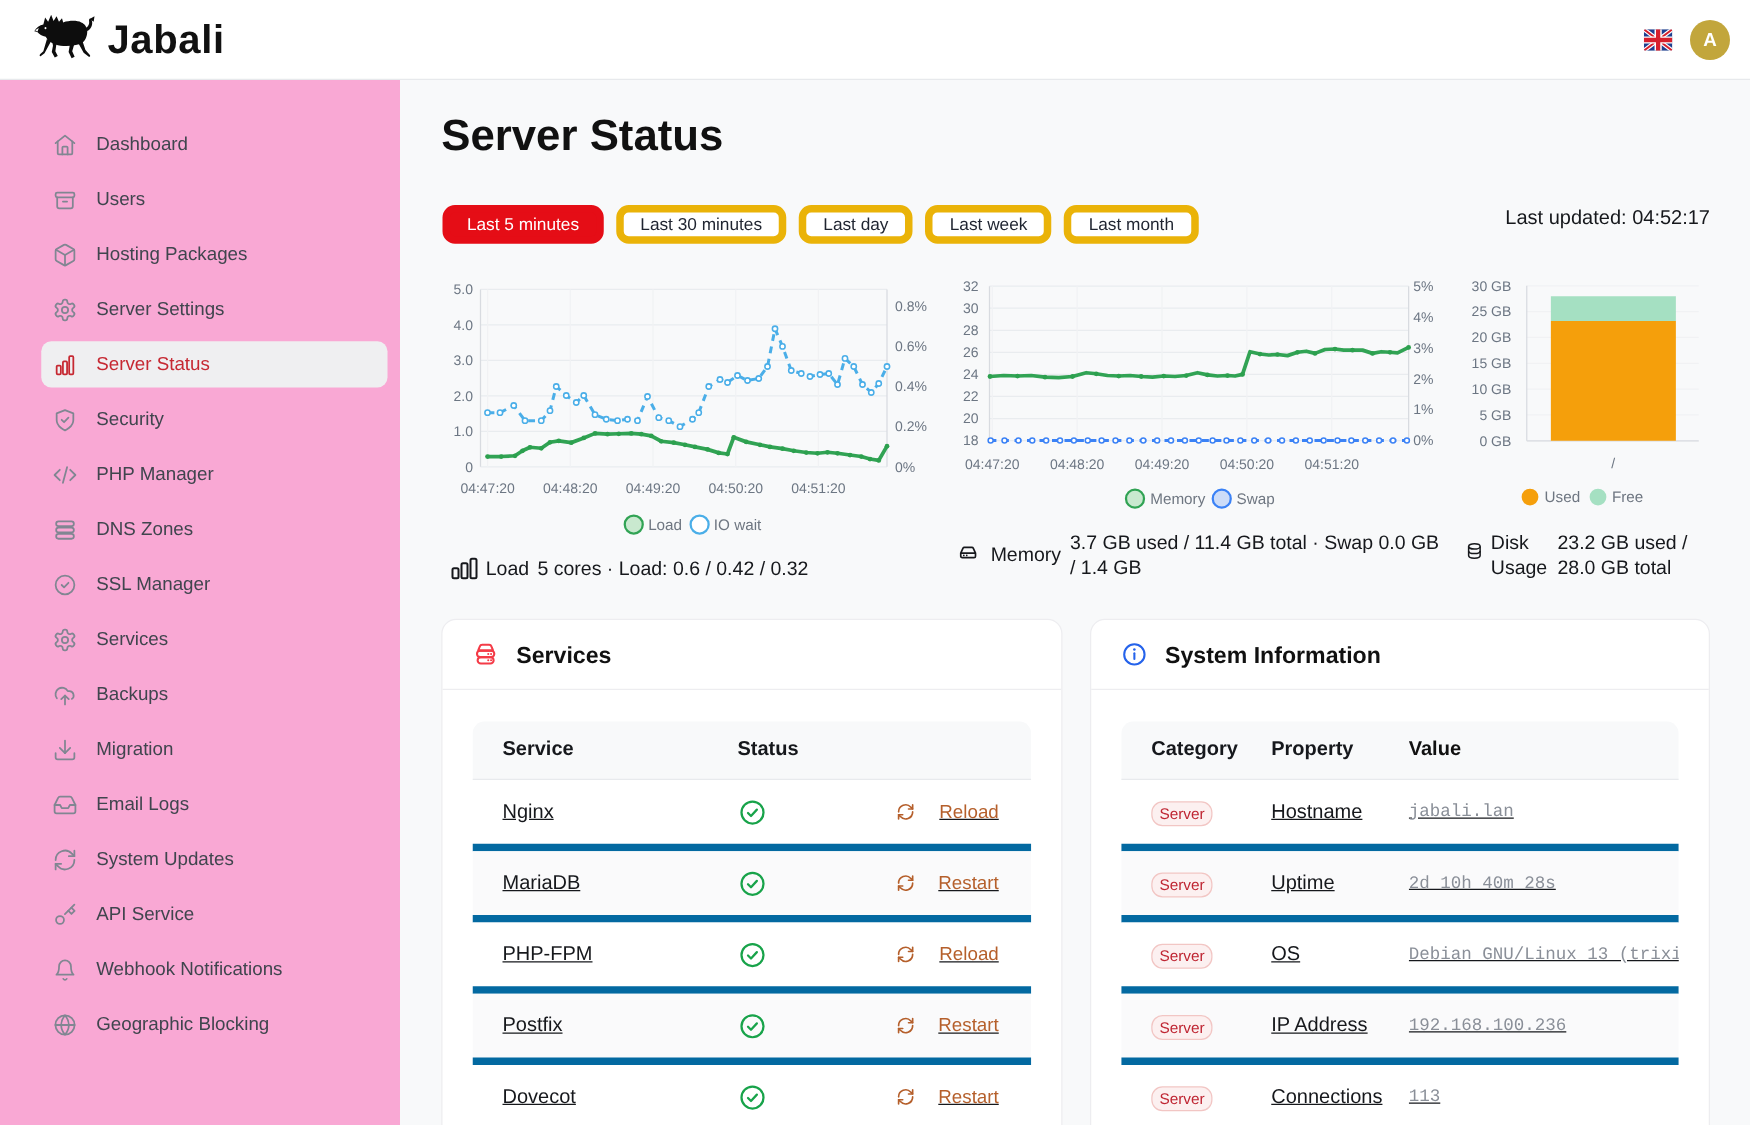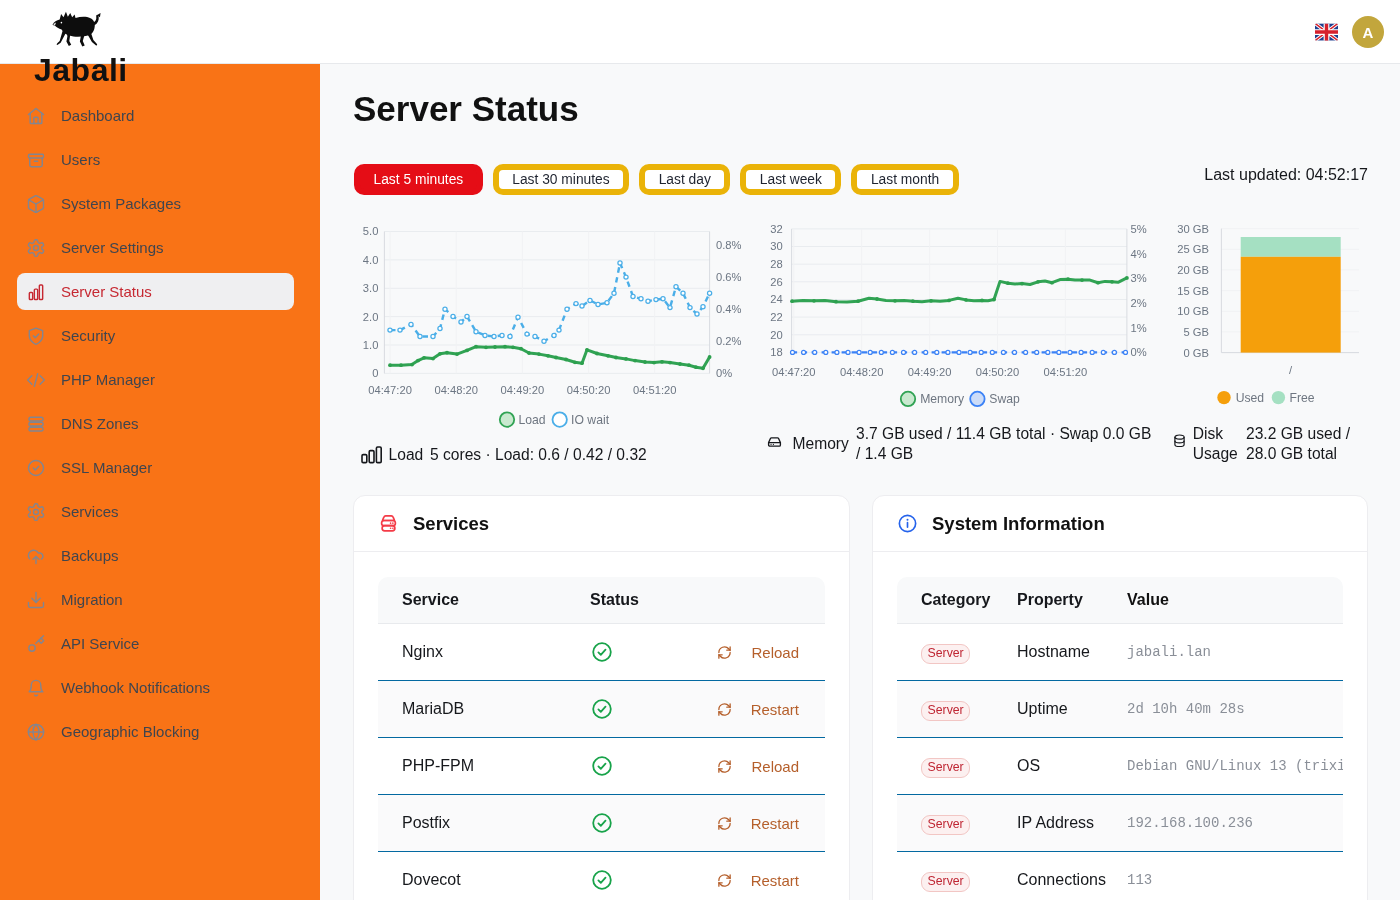--- a/index.html
+++ b/index.html
@@ -1,25 +1,25 @@
 <!DOCTYPE html>
 <html><head><meta charset="utf-8"><title>Jabali</title>
 <style>
 * { margin:0; padding:0; box-sizing:border-box; }
 html,body { width:1400px; height:900px; overflow:hidden; background:#f8f9fa;
   font-family:"Liberation Sans",sans-serif; color:#16181c; }
 .topbar { position:absolute; left:0; top:0; width:1400px; height:64px; background:#fff;
   border-bottom:1px solid #e7e9ec; z-index:5; }
-.logo { position:absolute; left:26px; top:11px; display:flex; align-items:center;flex-direction:column; }
+.logo { position:absolute; left:26px; top:11px; display:flex; align-items:center; }
 .logo .word { font-size:32px; font-weight:bold; letter-spacing:.5px; margin-left:8px; color:#111; }
 .flag { position:absolute; left:1315px; top:23px; }
 .avatar { position:absolute; left:1352px; top:16px; width:32px; height:32px; border-radius:50%;
   background:#c2a63c; color:#fff; font-weight:bold; font-size:15px; display:flex;
   align-items:center; justify-content:center; }
-.sidebar { position:absolute; left:0; top:64px; width:320px; height:836px; background:#f97316; padding-top:33px; }
+.sidebar { position:absolute; left:0; top:64px; width:320px; height:836px; background:#f9a8d4; padding-top:33px;padding-left:16px; }
 .mi { width:277px; height:37px; margin:0 0 7px 17px; display:flex; align-items:center;
   border-radius:8px; color:#40454e; font-size:15px; }
 .mi svg { margin-left:9px; color:#818692; flex:none; }
 .mi span { margin-left:15px; white-space:nowrap; }
 .mi.active { background:#efeff1; color:#c62832; }
 .mi.active svg { color:#c62832; }
 h1 { position:absolute; left:353px; top:89px; font-size:35px; font-weight:bold; color:#111; }
 .btnrow { position:absolute; left:354px; top:164px; height:31px; display:flex; gap:10px; }
 .btn { height:31px; border-radius:10px; background:#fff; border:6px solid #eab308;
   font-size:13.8px; color:#1f2430; display:flex; align-items:center; padding:0 13.5px; }
@@ -31,21 +31,21 @@
 .card.c2 { left:872px; width:496px; }
 .chead { height:56px; display:flex; align-items:center; padding:0 24px;
   border-bottom:1px solid #ededf0; }
 .chead svg { flex:none; }
 .chead .t { font-size:18.5px; font-weight:bold; margin-left:14px; color:#111; }
 .cbody { padding:25px 24px; }
 .tbl { border-radius:10px; overflow:hidden; }
 .thead { height:47px; background:#f8f9fa; display:flex; align-items:center;
   font-weight:bold; font-size:16px; border-bottom:1px solid #e8eaed; }
 .trow { height:57px; display:flex; align-items:center; font-size:16px;
-  border-bottom:1px solid #0369a1; background:#fff; }
+  border-bottom:6px solid #0369a1; background:#fff;text-decoration:underline; }
 .trow.shade { background:#fafafb; }
 .c-name { padding-left:24px; width:212px; }
 .c-status { width:110px; display:flex; align-items:center; }
 .c-status svg { margin-left:0px; }
 .c-action { flex:1; display:flex; align-items:center; justify-content:flex-end;
   padding-right:26px; color:#b55f2b; font-size:15px; }
 .c-action span { margin-left:19px; }
 .s-cat { padding-left:24px; width:120px; flex:none; }
 .badge { display:inline-block; border:1px solid #f2c6c4; background:#fcf0f0; color:#bf2633;
   font-size:12.3px; border-radius:9px; padding:1.5px 5.5px 2.5px; position:relative; top:1.5px; }
@@ -103,21 +103,21 @@
         <path d="M10 13.5h4"></path>
       </svg>
       <span>Users</span>
     </div>
 <div class="mi">
       <svg viewBox="0 0 24 24" width="20" height="20" fill="none" stroke="currentColor" stroke-width="1.7" stroke-linecap="round" stroke-linejoin="round">
         <path d="M21 8a2 2 0 0 0-1-1.73l-7-4a2 2 0 0 0-2 0l-7 4A2 2 0 0 0 3 8v8a2 2 0 0 0 1 1.73l7 4a2 2 0 0 0 2 0l7-4A2 2 0 0 0 21 16Z"></path>
         <path d="m3.3 7 8.7 5 8.7-5"></path>
         <path d="M12 22V12"></path>
       </svg>
-      <span>System Packages</span>
+      <span>Hosting Packages</span>
     </div>
 <div class="mi">
       <svg viewBox="0 0 24 24" width="20" height="20" fill="none" stroke="currentColor" stroke-width="1.7" stroke-linecap="round" stroke-linejoin="round">
         <path d="M12.22 2h-.44a2 2 0 0 0-2 2v.18a2 2 0 0 1-1 1.73l-.43.25a2 2 0 0 1-2 0l-.15-.08a2 2 0 0 0-2.73.73l-.22.38a2 2 0 0 0 .73 2.73l.15.1a2 2 0 0 1 1 1.72v.51a2 2 0 0 1-1 1.74l-.15.09a2 2 0 0 0-.73 2.73l.22.38a2 2 0 0 0 2.73.73l.15-.08a2 2 0 0 1 2 0l.43.25a2 2 0 0 1 1 1.73V20a2 2 0 0 0 2 2h.44a2 2 0 0 0 2-2v-.18a2 2 0 0 1 1-1.73l.43-.25a2 2 0 0 1 2 0l.15.08a2 2 0 0 0 2.73-.73l.22-.39a2 2 0 0 0-.73-2.73l-.15-.08a2 2 0 0 1-1-1.74v-.5a2 2 0 0 1 1-1.74l.15-.09a2 2 0 0 0 .73-2.73l-.22-.38a2 2 0 0 0-2.73-.73l-.15.08a2 2 0 0 1-2 0l-.43-.25a2 2 0 0 1-1-1.73V4a2 2 0 0 0-2-2z"></path>
         <circle cx="12" cy="12" r="3"></circle>
       </svg>
       <span>Server Settings</span>
     </div>
 <div class="mi active">
       <svg viewBox="0 0 24 24" width="20" height="20" fill="none" stroke="currentColor" stroke-width="1.7" stroke-linecap="round" stroke-linejoin="round">
@@ -172,20 +172,36 @@
       </svg>
       <span>Backups</span>
     </div>
 <div class="mi">
       <svg viewBox="0 0 24 24" width="20" height="20" fill="none" stroke="currentColor" stroke-width="1.7" stroke-linecap="round" stroke-linejoin="round">
         <path d="M21 15v4a2 2 0 0 1-2 2H5a2 2 0 0 1-2-2v-4"></path>
         <path d="m7 10 5 5 5-5"></path>
         <path d="M12 15V3"></path>
       </svg>
       <span>Migration</span>
+    </div>
+<div class="mi">
+      <svg viewBox="0 0 24 24" width="20" height="20" fill="none" stroke="currentColor" stroke-width="1.7" stroke-linecap="round" stroke-linejoin="round">
+        <path d="M22 12h-5.3l-1.6 3h-6.2l-1.6-3H2"></path>
+        <path d="M5.4 5.1 2 12v6a2 2 0 0 0 2 2h16a2 2 0 0 0 2-2v-6l-3.4-6.9A2 2 0 0 0 16.8 4H7.2a2 2 0 0 0-1.8 1.1Z"></path>
+      </svg>
+      <span>Email Logs</span>
+    </div>
+<div class="mi">
+      <svg viewBox="0 0 24 24" width="20" height="20" fill="none" stroke="currentColor" stroke-width="1.7" stroke-linecap="round" stroke-linejoin="round">
+        <path d="M3 12a9 9 0 0 1 15.7-6L21 8.3"></path>
+        <path d="M21 3v5.3h-5.3"></path>
+        <path d="M21 12a9 9 0 0 1-15.7 6L3 15.7"></path>
+        <path d="M3 21v-5.3h5.3"></path>
+      </svg>
+      <span>System Updates</span>
     </div>
 <div class="mi">
       <svg viewBox="0 0 24 24" width="20" height="20" fill="none" stroke="currentColor" stroke-width="1.7" stroke-linecap="round" stroke-linejoin="round">
         <circle cx="7.2" cy="16.8" r="3.8"></circle>
         <path d="m21 2-9.1 9.1"></path>
         <path d="m15.1 7.9 3.1 3.1 3-3-3.1-3.1"></path>
       </svg>
       <span>API Service</span>
     </div>
 <div class="mi">

